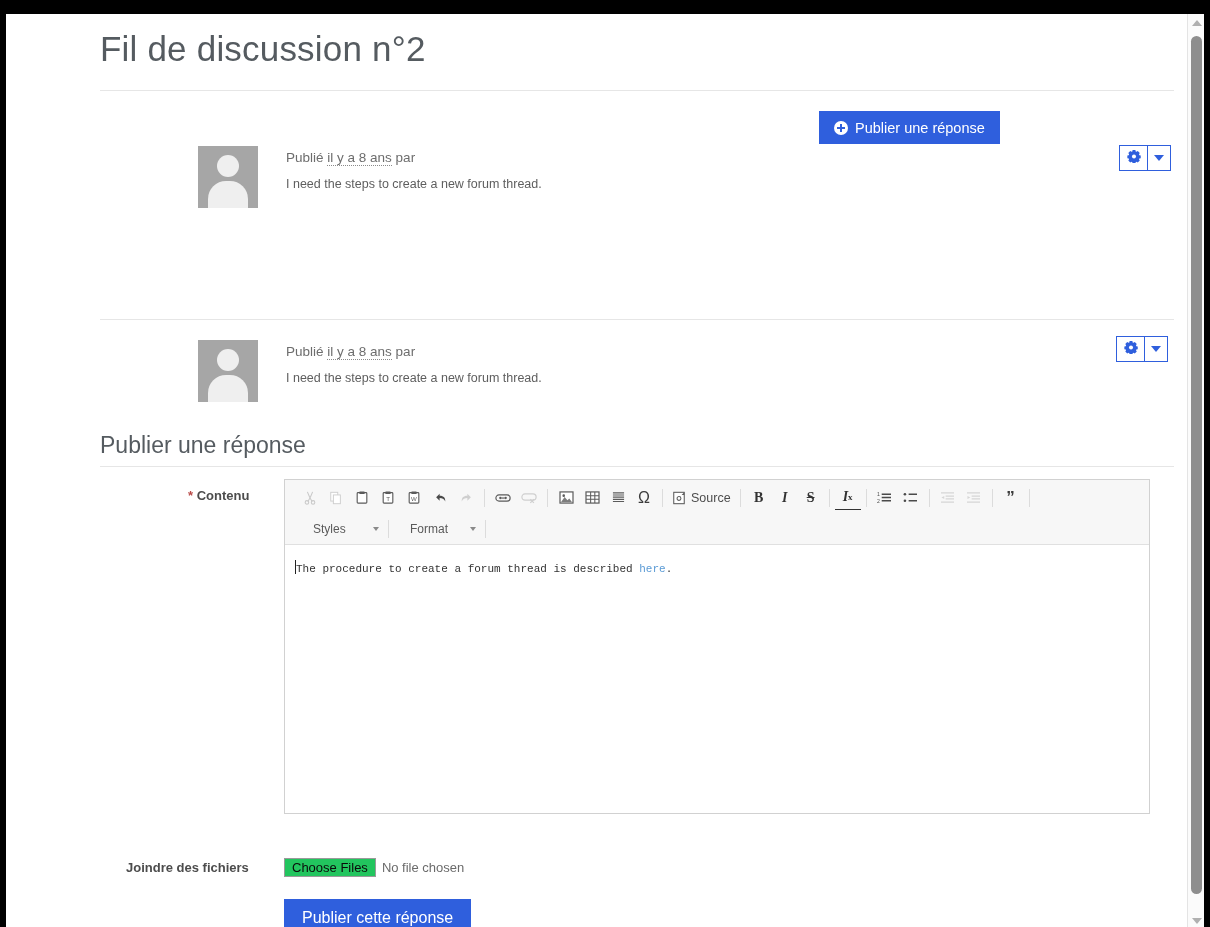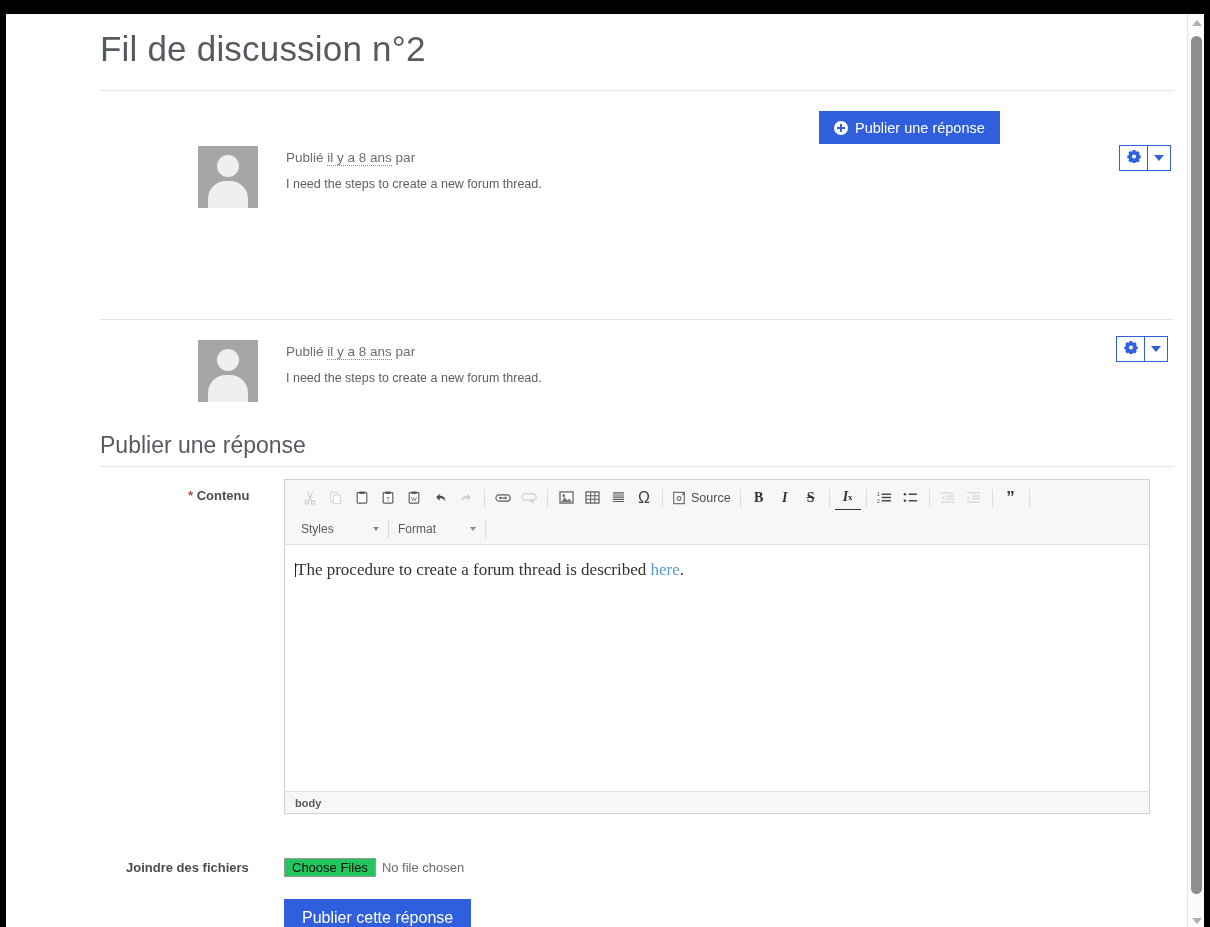--- a/index.html
+++ b/index.html
@@ -121,26 +121,26 @@
     width:26px; height:24px; display:flex; align-items:center; justify-content:center;
     color:#5b5b5b; font-size:14px; cursor:pointer; flex:none;
   }
   .ck-btn.dim { color:#c9c9c9; cursor:default; }
   .ck-sep { width:1px; height:18px; background:#dcdcdc; margin:0 5px; flex:none; }
   .ck-btn.src { width:auto; padding:0 4px; gap:5px; font-size:12.5px; color:#4d4d4d; }
   .ck-combo {
     display:flex; align-items:center; height:22px; min-width:86px;
     font-size:12px; color:#5a5a5a; padding:0 4px; cursor:pointer;
   }
-  .ck-combo .cname { flex:1; }
+  .ck-combo .cname { flex:1;margin-left:12px; }
   .ck-combo .cdrop { width:0;height:0;border-left:3.5px solid transparent;border-right:3.5px solid transparent;border-top:4px solid #8a8a8a; }
   .ck-editable {
     position:absolute; left:0; top:68px; right:0; bottom:22px;
-    background:#fff; padding:12px 10px 0 10px; font-size:17px; color:#333;
-    font-family:Liberation Serif, serif;
+    background:#fff; padding:12px 10px 0 10px; font-size:11px; color:#333;
+    font-family:Liberation Mono, monospace;
   }
   .ck-editable .caretbar {
     display:inline-block; width:1px; height:14px; background:#222;
     vertical-align:-2px; margin-right:0px;
   }
   .ck-editable a { color:#5b9bd5; text-decoration:none; }
   .ck-path {
     position:absolute; left:0; right:0; bottom:0; height:22px;
     background:#f7f7f7; border-top:1px solid #e0e0e0;
     font-size:11px; font-weight:bold; color:#5a5a5a;
@@ -408,23 +408,20 @@
             <span class="cdrop"></span>
           </div>
           <div class="ck-sep"></div>
         </div>
       </div>
 
       <div class="ck-editable">
         <span class="caretbar"></span><span>The procedure to create a forum thread is described </span><a href="#">here</a><span>.</span>
       </div>
 
-      <div class="ck-path">
-        <span>body</span>
-      </div>
     </div>
 
     <div class="label-files">Joindre des fichiers</div>
     <div class="file-row">
       <button class="file-btn">Choose Files</button>
       <span class="file-status">No file chosen</span>
     </div>
 
     <button class="submit-btn">Publier cette réponse</button>
 

